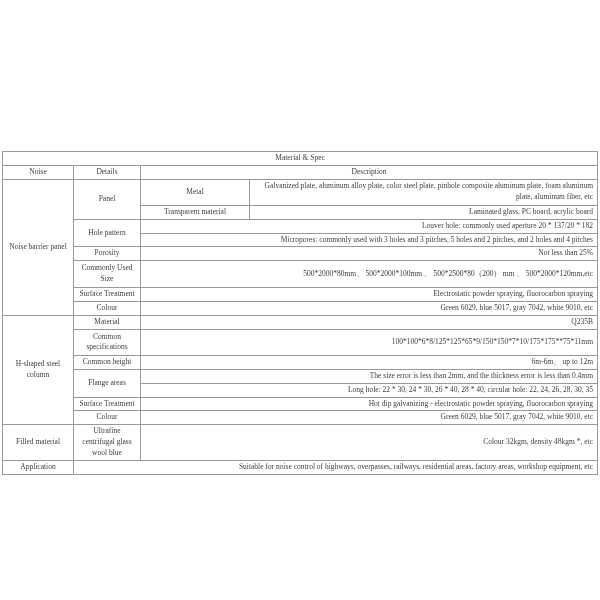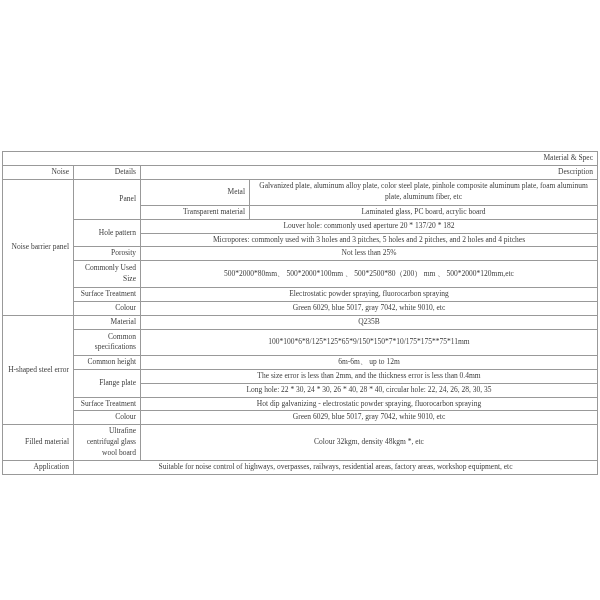--- a/index.html
+++ b/index.html
@@ -21,22 +21,22 @@
     font-size: 7.5px;
     line-height: 1.45;
     color: #3d3d3d;
   }
   .spec-table td {
     border: 1px solid #999999;
     padding: 1px 4px;
     vertical-align: middle;
     word-wrap: break-word;
   }
-  .c   { text-align: right; font-family: Liberation Serif, serif; }
-  .l   { text-align: center; }
+  .c   { text-align: center; font-family: Liberation Serif, serif; }
+  .l   { text-align: right; }
   .top { vertical-align: top; }
   .h1  { height: 13px; }
   .h2  { height: 26px; }
   .h3  { height: 27px; margin-top: 32px; }
 </style>
 </head>
 <body>
 
 <table class="spec-table">
   <colgroup>
@@ -92,57 +92,57 @@
       <td class="c">Surface Treatment</td>
       <td colspan="2" class="l">Electrostatic powder spraying, fluorocarbon spraying</td>
     </tr>
 
     <tr class="h1">
       <td class="c">Colour</td>
       <td colspan="2" class="l">Green 6029, blue 5017, gray 7042, white 9010, etc</td>
     </tr>
 
     <tr class="h1">
-      <td rowspan="7" class="c">H-shaped steel error</td>
+      <td rowspan="7" class="c">H-shaped steel column</td>
       <td class="c">Material</td>
       <td colspan="2" class="l">Q235B</td>
     </tr>
 
     <tr class="h2">
       <td class="c">Common specifications</td>
       <td colspan="2" class="l top">100*100*6*8/125*125*65*9/150*150*7*10/175*175**75*11mm</td>
     </tr>
 
     <tr class="h1">
       <td class="c">Common height</td>
       <td colspan="2" class="l">6m-6m、 up to 12m</td>
     </tr>
 
     <tr class="h1">
-      <td rowspan="2" class="c">Flange plate</td>
+      <td rowspan="2" class="c">Flange areas</td>
       <td colspan="2" class="l">The size error is less than 2mm, and the thickness error is less than 0.4mm</td>
     </tr>
 
     <tr class="h1">
       <td colspan="2" class="l">Long hole: 22 * 30, 24 * 30, 26 * 40, 28 * 40, circular hole: 22, 24, 26, 28, 30, 35</td>
     </tr>
 
     <tr class="h1">
       <td class="c">Surface Treatment</td>
       <td colspan="2" class="l">Hot dip galvanizing - electrostatic powder spraying, fluorocarbon spraying</td>
     </tr>
 
     <tr class="h1">
       <td class="c">Colour</td>
       <td colspan="2" class="l">Green 6029, blue 5017, gray 7042, white 9010, etc</td>
     </tr>
 
     <tr class="h2">
       <td class="c">Filled material</td>
-      <td class="c">Ultrafine centrifugal glass wool board</td>
+      <td class="c">Ultrafine centrifugal glass wool blue</td>
       <td colspan="2" class="l top">Colour 32kgm, density 48kgm *, etc</td>
     </tr>
 
     <tr class="h1">
       <td class="c">Application</td>
       <td colspan="3" class="l">Suitable for noise control of highways, overpasses, railways, residential areas, factory areas, workshop equipment, etc</td>
     </tr>
 
   </tbody>
 </table>

